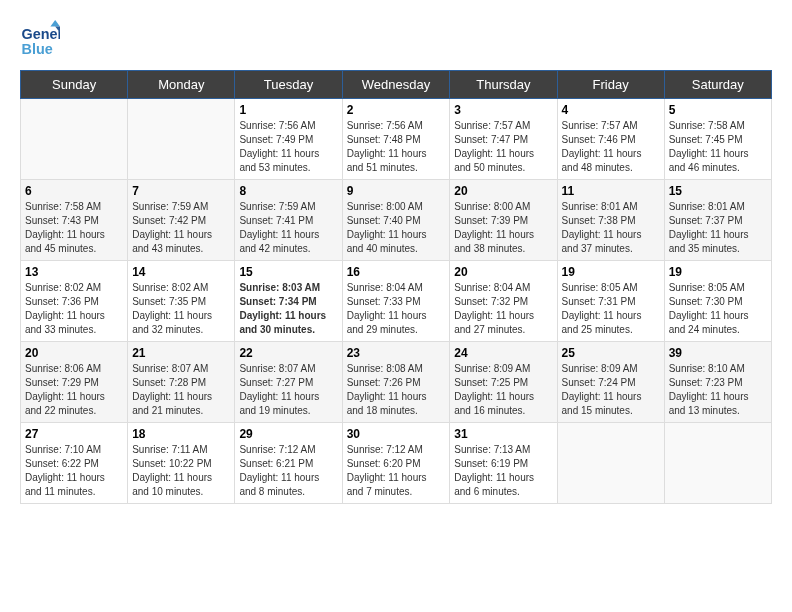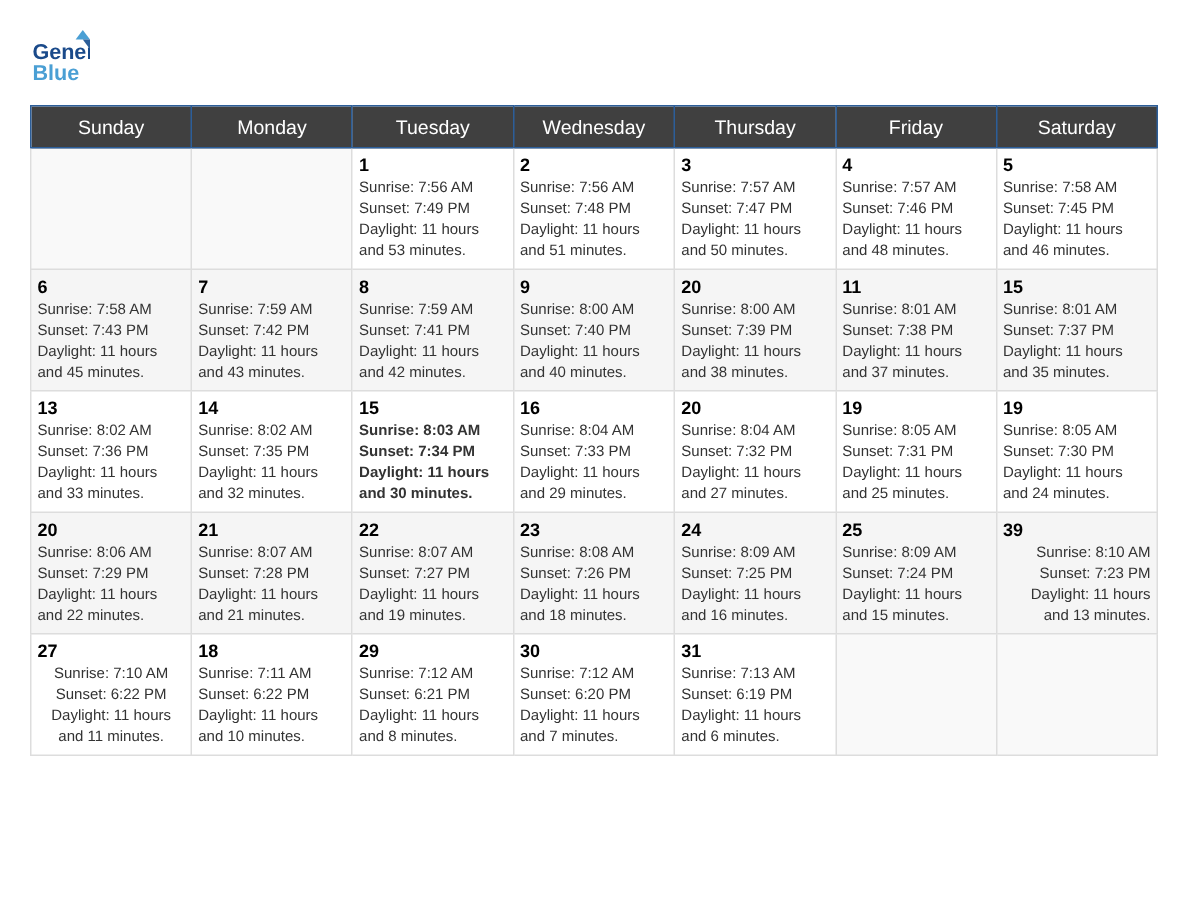--- a/index.html
+++ b/index.html
@@ -268,36 +268,36 @@
 Daylight: 11 hours and 16 minutes.</div>
         </td>
         <td>
           <span class="day-num">25</span>
           <div class="day-info" style="white-space: pre-line;">Sunrise: 8:09 AM
 Sunset: 7:24 PM
 Daylight: 11 hours and 15 minutes.</div>
         </td>
         <td>
           <span class="day-num">39</span>
-          <div class="day-info" style="white-space: pre-line; text-align: right;">Sunrise: 8:10 AM
+          <div class="day-info" style="white-space: pre-line;">Sunrise: 8:10 AM
 Sunset: 7:23 PM
 Daylight: 11 hours and 13 minutes.</div>
         </td>
       </tr>
       <tr>
         <td>
           <span class="day-num">27</span>
-          <div class="day-info" style="white-space: pre-line; text-align: center;">Sunrise: 7:10 AM
+          <div class="day-info" style="white-space: pre-line;">Sunrise: 7:10 AM
 Sunset: 6:22 PM
 Daylight: 11 hours and 11 minutes.</div>
         </td>
         <td>
           <span class="day-num">18</span>
           <div class="day-info" style="white-space: pre-line;">Sunrise: 7:11 AM
-Sunset: 6:22 PM
+Sunset: 10:22 PM
 Daylight: 11 hours and 10 minutes.</div>
         </td>
         <td>
           <span class="day-num">29</span>
           <div class="day-info" style="white-space: pre-line;">Sunrise: 7:12 AM
 Sunset: 6:21 PM
 Daylight: 11 hours and 8 minutes.</div>
         </td>
         <td>
           <span class="day-num">30</span>

